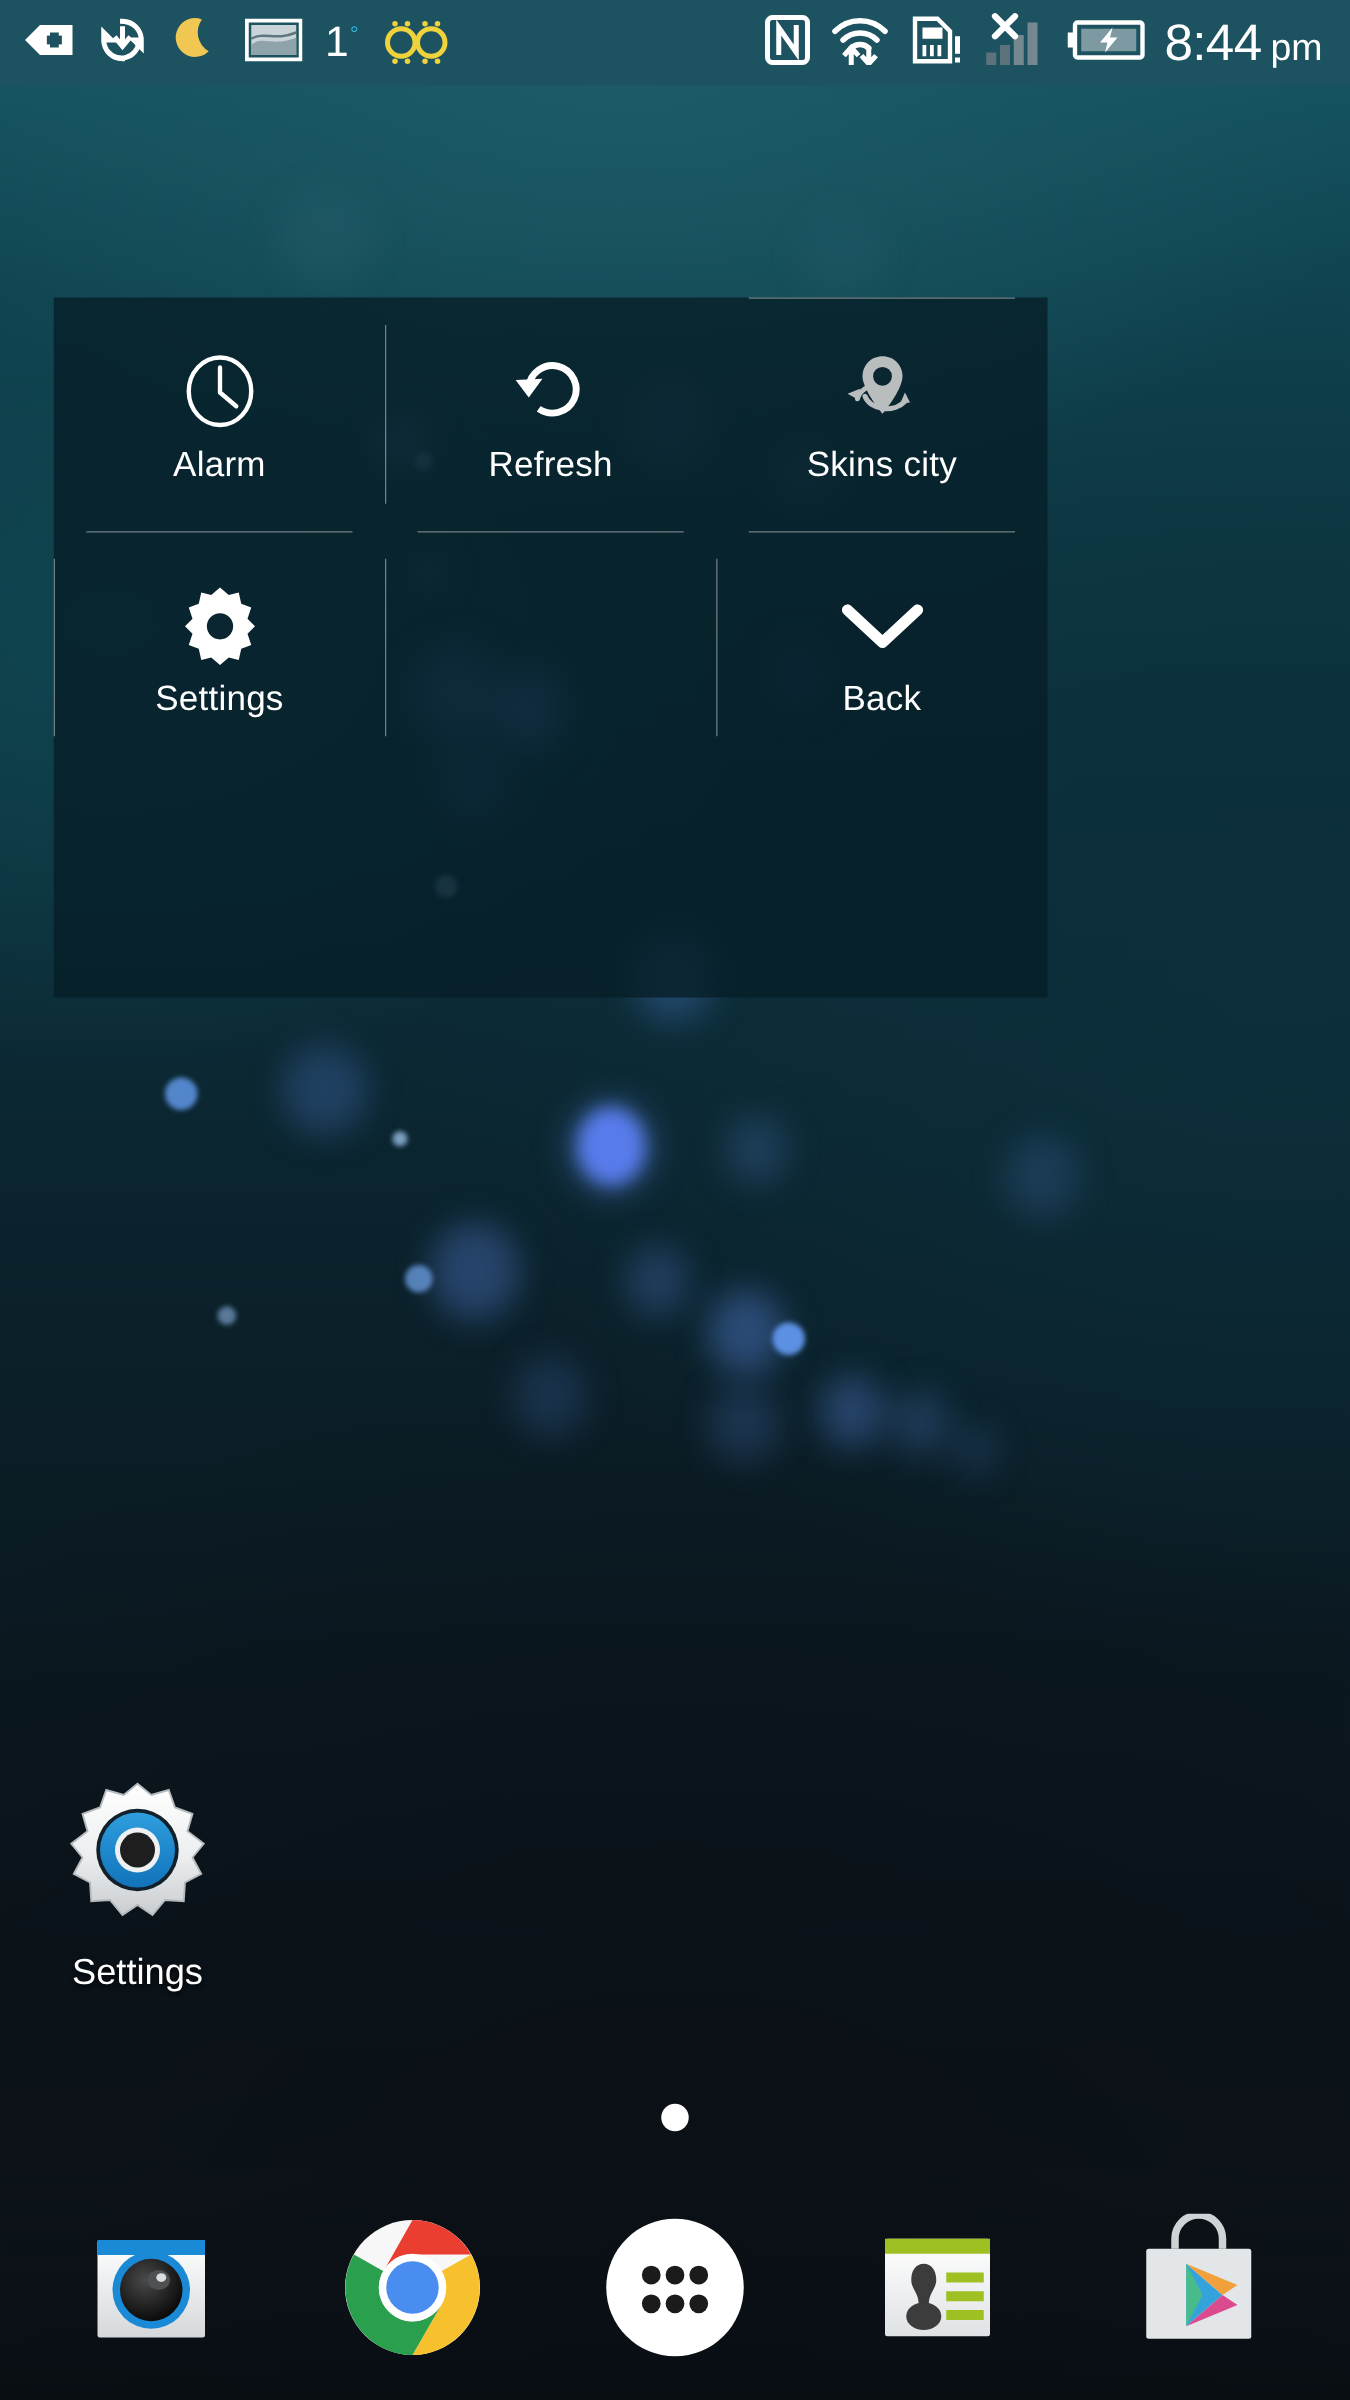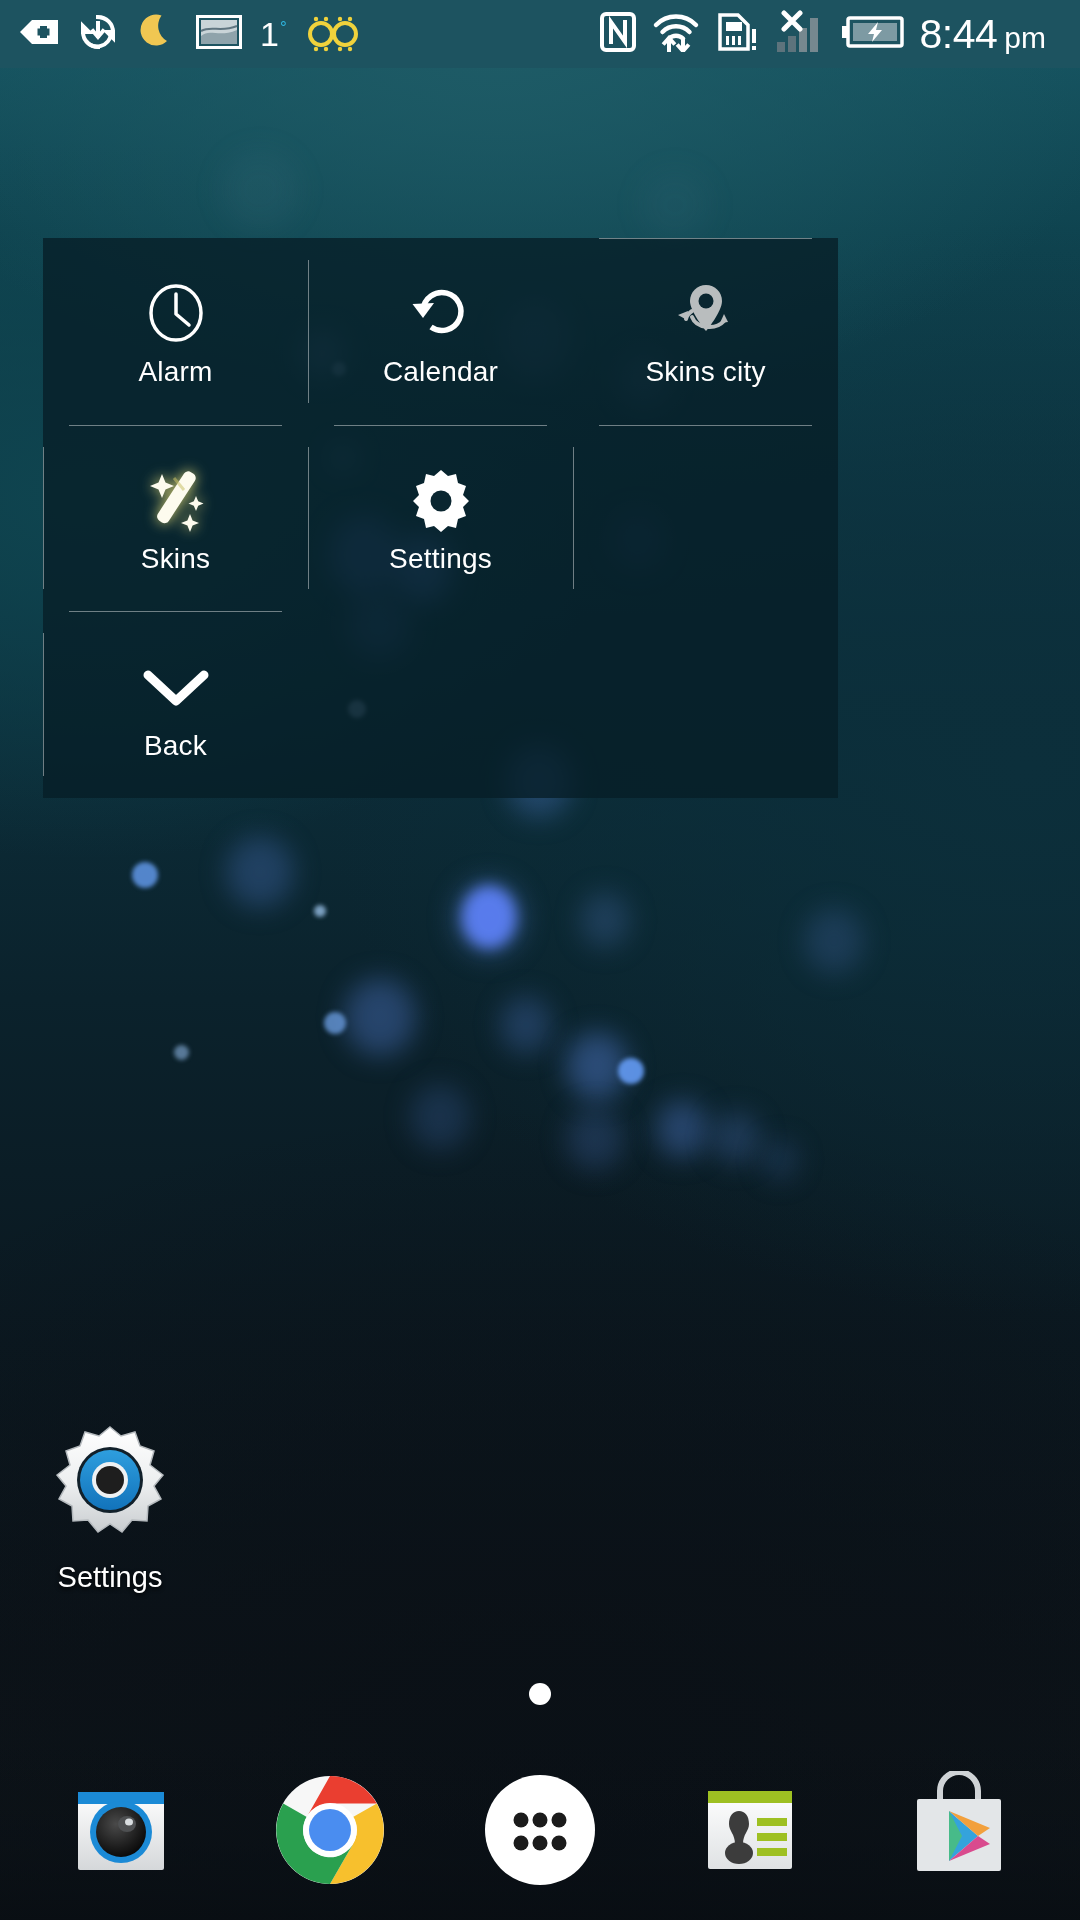--- a/index.html
+++ b/index.html
@@ -30,21 +30,21 @@
     background:#1d5360;
     display:flex; align-items:center;
     padding:0 14px 0 18px;
     color:#ffffff;
   }
   #sb-left{ display:flex; align-items:center; gap:18px; }
   #sb-right{ display:flex; align-items:center; gap:16px; margin-left:auto; }
   .sbicon{ display:block; }
   #clock{
     display:flex; align-items:baseline; gap:7px;
-    margin-left:16px; margin-right:20px;
+    margin-left:16px; margin-right:8px;
   }
   #clock .hm{ font-size:41px; font-weight:400; letter-spacing:-0.5px; line-height:1; }
   #clock .ap{ font-size:30px; font-weight:400; line-height:1; }
   .temp-deg{
     display:flex; align-items:flex-start;
     font-size:34px; font-weight:400; color:#ffffff; line-height:1;
   }
   .temp-deg sup{ font-size:17px; color:#2fb6e0; line-height:1; position:relative; top:2px; left:1px; }
 
   
@@ -277,51 +277,37 @@
   </div>
 
 
   <div class="wcell vsep">
     <span class="wicon">
       <svg width="64" height="62" viewBox="0 0 64 62">
         <path d="M14 28 A19 19 0 1 1 22 45" fill="none" stroke="#fff" stroke-width="5.5" stroke-linecap="butt"></path>
         <path d="M3.5 22 L14 36 L25 21 Z" fill="#fff"></path>
       </svg>
     </span>
-    <span class="wlabel">Calendar</span>
+    <span class="wlabel">Refresh</span>
   </div>
 
   <div class="wcell hsep">
     <span class="wicon">
       <svg width="68" height="64" viewBox="0 0 68 64">
         <path d="M34 4 C25 4 18 11 18 20 C18 31 34 50 34 50 C34 50 50 31 50 20 C50 11 43 4 34 4 Z" fill="#b9bdbe"></path>
         <circle cx="34" cy="20" r="7.5" fill="#0a2630"></circle>
         <path d="M20 36 A18 14 0 0 0 52 40" fill="none" stroke="#b9bdbe" stroke-width="4" stroke-linecap="round"></path>
         <path d="M52 33 L56 41 L48 42 Z" fill="#b9bdbe"></path>
         <path d="M20 30 A18 14 0 0 0 14 38" fill="none" stroke="#b9bdbe" stroke-width="4" stroke-linecap="round"></path>
         <path d="M6 34 L16 30 L15 39 Z" fill="#b9bdbe"></path>
       </svg>
     </span>
     <span class="wlabel">Skins city</span>
   </div>
 
-  <div class="wcell vsep hsep">
-    <span class="wicon">
-      <svg width="72" height="72" viewBox="0 0 72 72" style="filter:drop-shadow(0 0 7px rgba(235,225,120,.9));">
-        <g fill="#fdfbee">
-          <rect x="30" y="4" width="13" height="58" rx="5" transform="rotate(33 36 33)"></rect>
-          <path d="M22 10 L25.5 18.5 L34 22 L25.5 25.5 L22 34 L18.5 25.5 L10 22 L18.5 18.5 Z"></path>
-          <path d="M56 32 L58.2 37.3 L63.5 39.5 L58.2 41.7 L56 47 L53.8 41.7 L48.5 39.5 L53.8 37.3 Z"></path>
-          <path d="M50 50 L52.6 56.4 L59 59 L52.6 61.6 L50 68 L47.4 61.6 L41 59 L47.4 56.4 Z"></path>
-        </g>
-        <path d="M34 14 L44 26" stroke="#c9c26a" stroke-width="3" opacity=".55"></path>
-      </svg>
-    </span>
-    <span class="wlabel">Skins</span>
-  </div>
 
   <div class="wcell vsep hsep">
     <span class="wicon">
       <svg width="64" height="64" viewBox="0 0 64 64">
         <path d="M32 2 L39 8 L47 6 L49 15 L57 18 L54 27 L60 33 L54 39 L57 48 L49 51 L47 60 L39 58 L32 64 L25 58 L17 60 L15 51 L7 48 L10 39 L4 33 L10 27 L7 18 L15 15 L17 6 L25 8 Z" fill="#fff"></path>
         <circle cx="32" cy="33" r="10.5" fill="#0a2630"></circle>
       </svg>
     </span>
     <span class="wlabel">Settings</span>
   </div>

